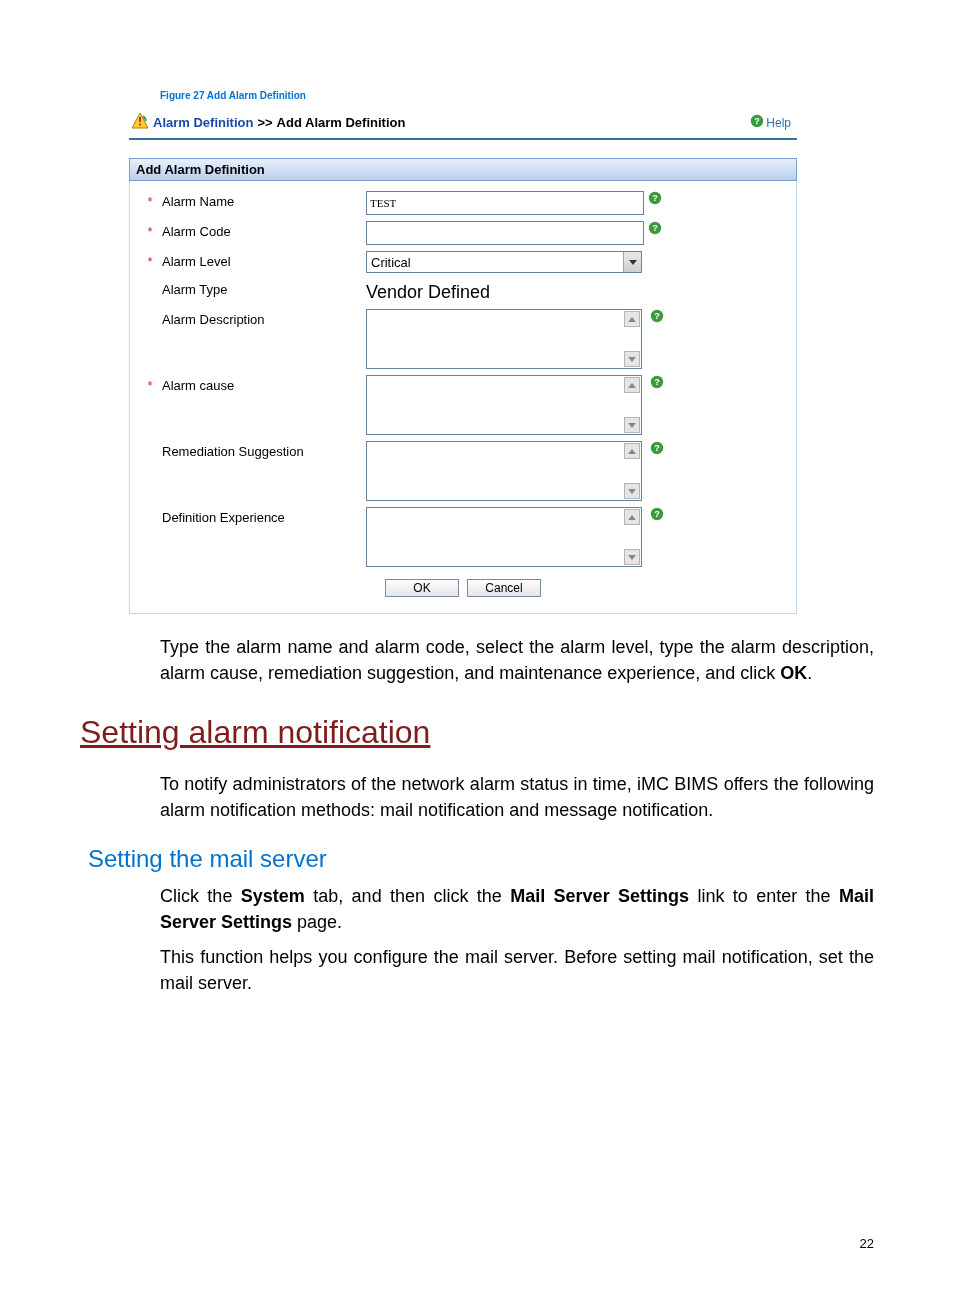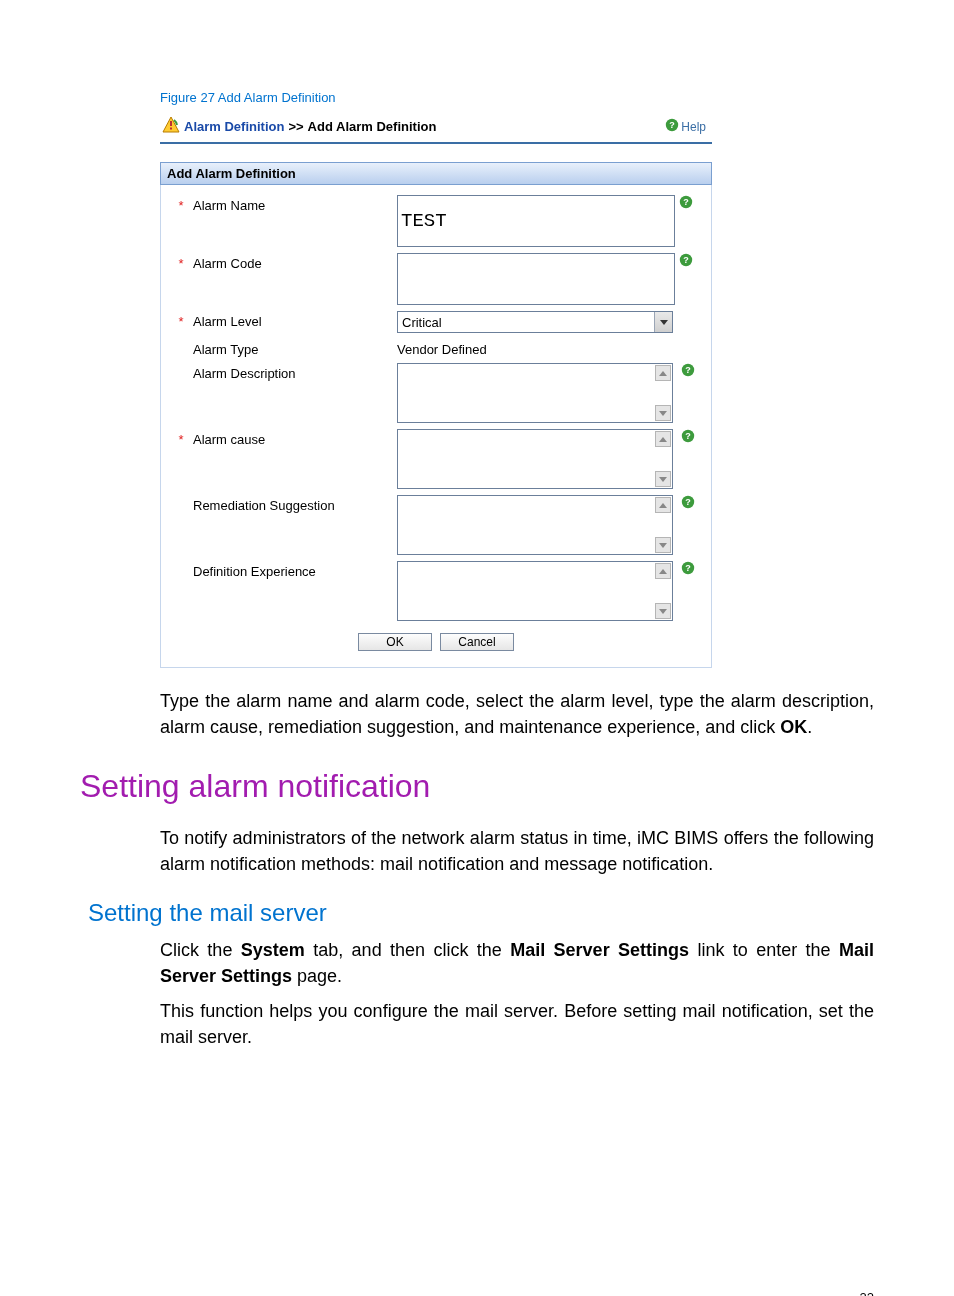--- a/index.html
+++ b/index.html
@@ -9,27 +9,27 @@
     font-size: 13px;
     color: #000;
     background: #fff;
     width: 954px;
   }
   .page {
     padding: 90px 80px 40px 80px;
   }
   .figure-caption {
     color: #0073cf;
-    font-size: 13px;
-    font-weight: normal;
+    font-size: 10px;
+    font-weight: bold;
     margin: 0 0 8px 80px;
   }
   .panel-wrap {
-    margin-left: 80px;
-    width: 552px;
+    margin-left: 49px;
+    width: 668px;
   }
   .breadcrumb-bar {
     display: flex;
     justify-content: space-between;
     align-items: center;
     padding: 3px 6px 5px 2px;
     border-bottom: 2px solid #3a6ea5;
   }
   .breadcrumb-left {
     display: flex;
@@ -99,27 +99,27 @@
     margin-right: 4px;
     font-size: 13px;
   }
   .noreq {
     width: 16px;
     display: inline-block;
     margin-right: 4px;
   }
   .static-val {
     padding-top: 3px;
-    font-size: 13px;
+    font-size: 18px;
   }
   .input-box {
     border: 1px solid #6b7f9a;
-    font-family: Liberation Mono, monospace;
-    font-size: 19px;
-    padding: 16px 3px;
+    font-family: Liberation Serif, serif;
+    font-size: 11px;
+    padding: 2px 3px;
     width: 270px;
     height: 18px;
     box-sizing: content-box;
   }
   .select-box {
     position: relative;
     border: 1px solid #6b7f9a;
     width: 276px;
     height: 22px;
     box-sizing: border-box;
@@ -215,25 +215,26 @@
     font-size: 12px;
     cursor: pointer;
   }
   .body-text {
     margin: 20px 0 0 80px;
     font-size: 18px;
     line-height: 1.45;
     text-align: justify;
   }
   .h1-sec {
-    color: #a21caf;
+    color: #7f1d1d;
     font-family: Arial, sans-serif;
     font-weight: normal;
     font-size: 32px;
     margin: 28px 0 8px 0;
+    text-decoration: underline;
   }
   .h2-sec {
     color: #0073cf;
     font-family: Arial, sans-serif;
     font-weight: normal;
     font-size: 24px;
     margin: 22px 0 8px 8px;
   }
   .page-num {
     text-align: right;

